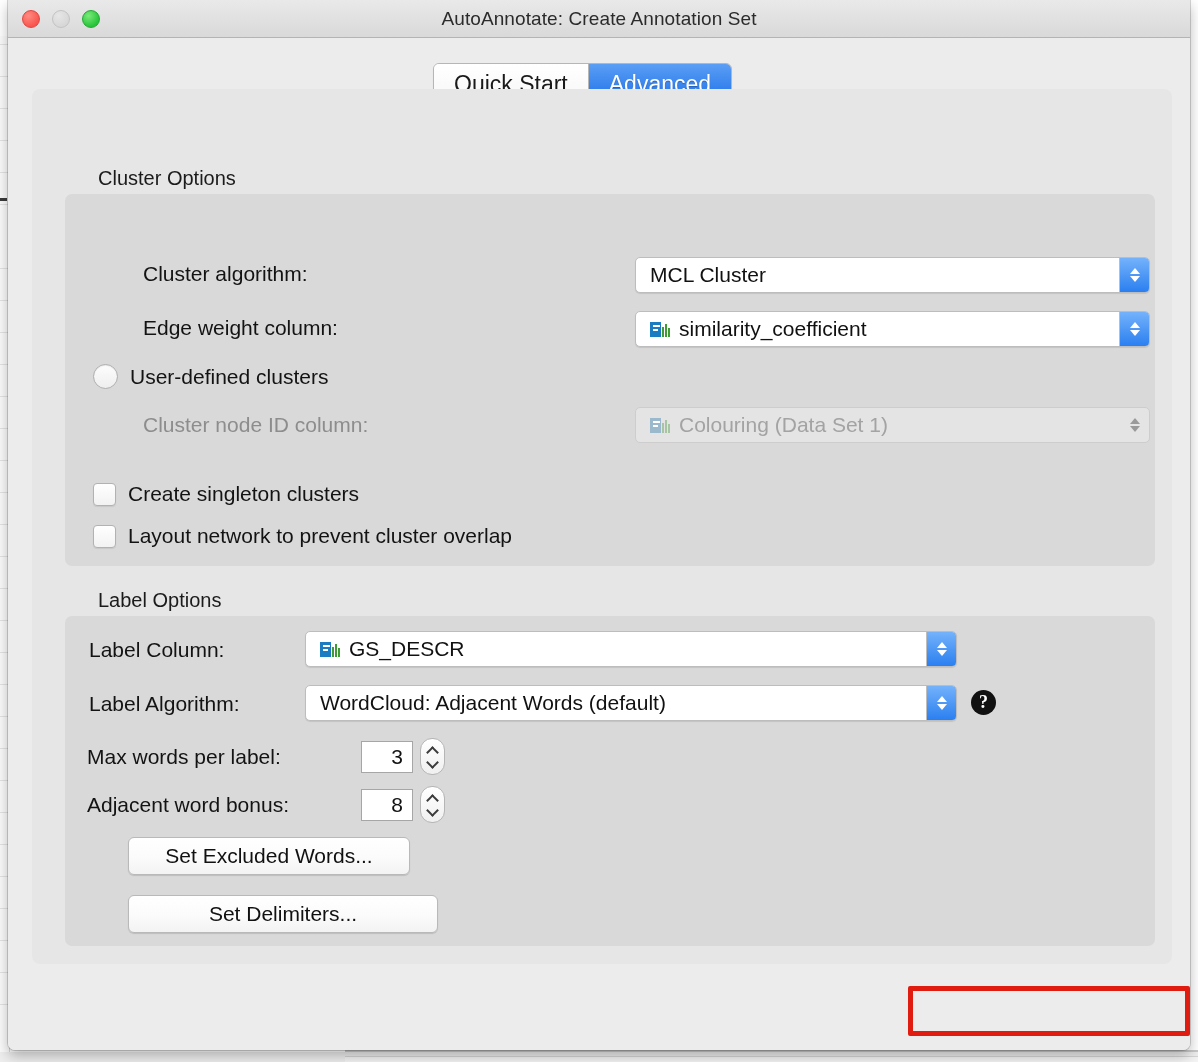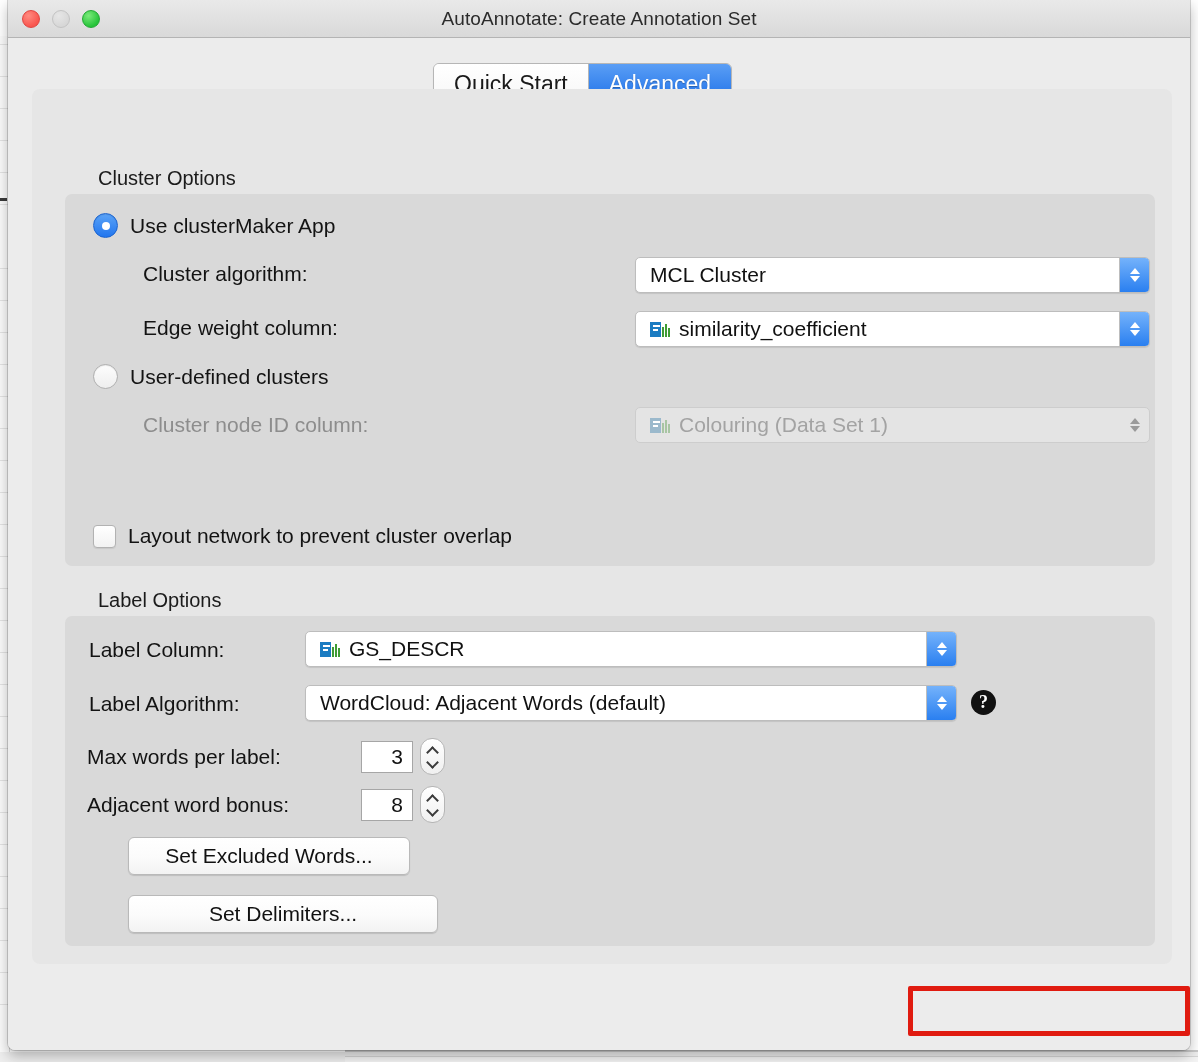--- a/index.html
+++ b/index.html
@@ -308,24 +308,20 @@
       <div class="tab">Quick Start</div>
       <div class="tab active">Advanced</div>
     </div>
 
     <div id="card">
 
       <div class="group-title" id="cluster-title">Cluster Options</div>
 
       <div class="panel" id="cluster-panel">
 
-        <div class="row" style="left:28px; top:19px; gap:12px;">
-          <span class="radio on"></span>
-          <span class="lbl">Use clusterMaker App</span>
-        </div>
 
         <div class="row" style="left:78px; top:68px;">
           <span class="lbl sub">Cluster algorithm:</span>
         </div>
         <div class="combo" style="left:570px; top:63px; width:515px;">
           <span class="val">MCL Cluster</span>
           <span class="arrows">
             <i class="chev up"></i>
               <i class="chev down"></i>
           </span>
@@ -367,20 +363,24 @@
                 <i class="b3"></i>
             </span>
             <span>Colouring (Data Set 1)</span>
           </span>
           <span class="arrows">
             <i class="chev up"></i>
               <i class="chev down"></i>
           </span>
         </div>
 
+        <div class="row" style="left:28px; top:288px; gap:12px;">
+          <span class="chk"></span>
+          <span class="lbl">Create singleton clusters</span>
+        </div>
 
         <div class="row" style="left:28px; top:330px; gap:12px;">
           <span class="chk"></span>
           <span class="lbl">Layout network to prevent cluster overlap</span>
         </div>
       </div>
 
       <div class="group-title" id="label-title">Label Options</div>
 
       <div class="panel" id="label-panel">

